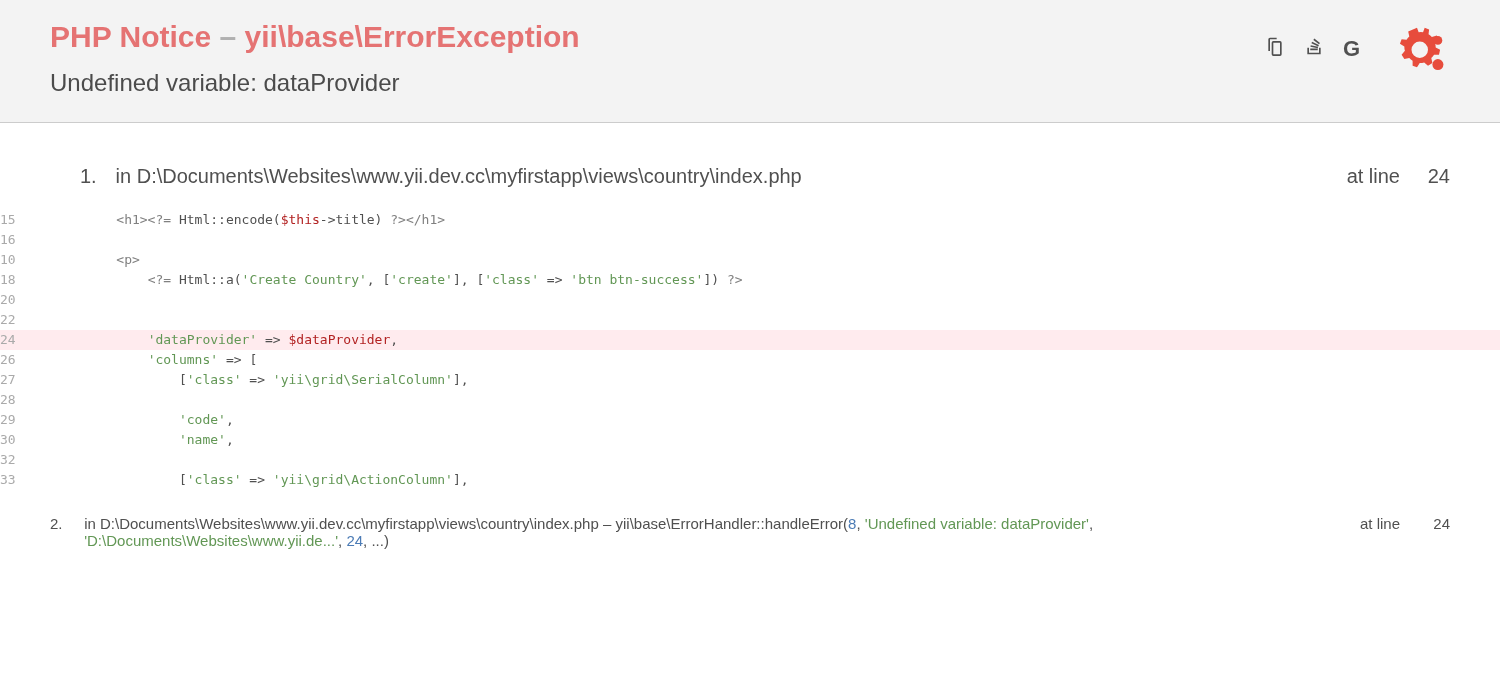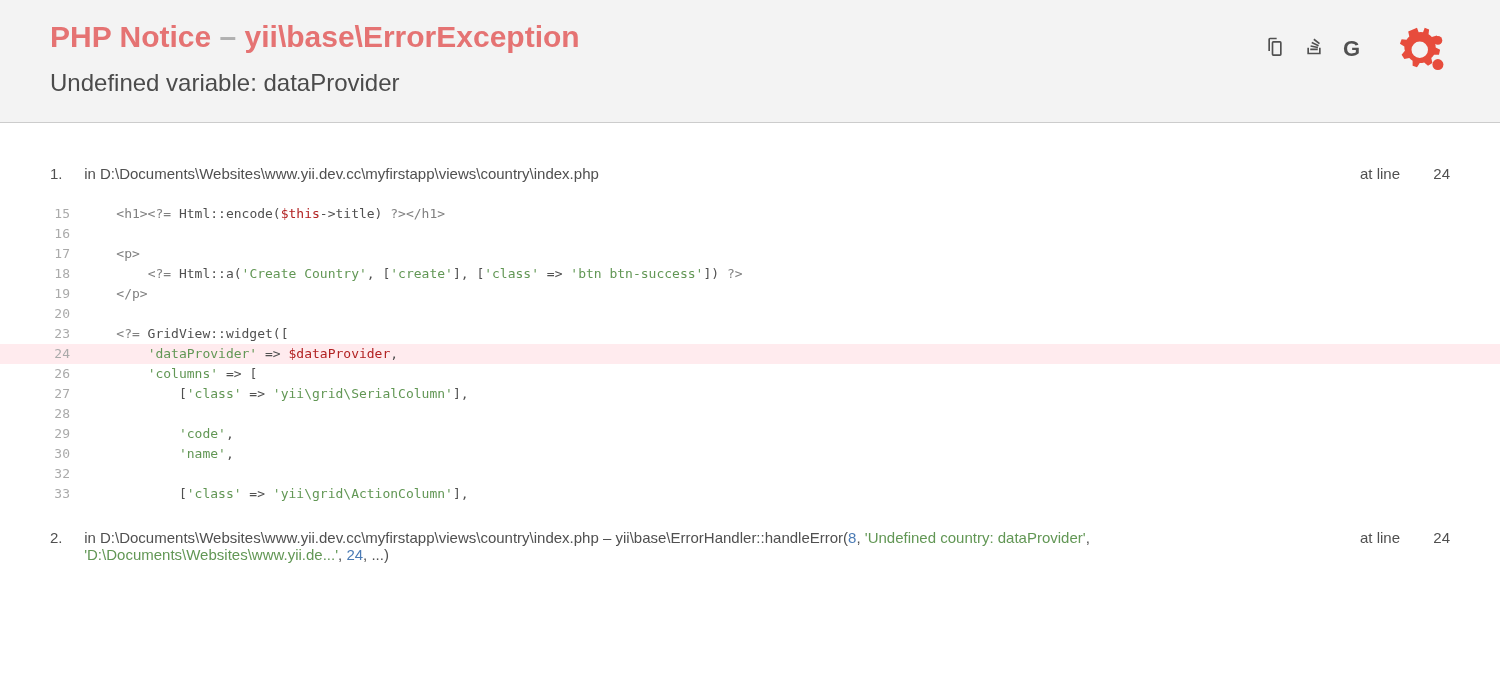--- a/index.html
+++ b/index.html
@@ -8,27 +8,27 @@
 h1 .dash{color:#b0b0b0}
 h1 .exc{color:#e57373}
 h2{font-size:24px;font-weight:normal;color:#4b4b4b;margin:0}
 .top-icons{position:absolute;top:35px;right:50px}
 .top-icons span{margin-left:15px;font-size:22px;color:#505050;cursor:pointer;display:inline-block;vertical-align:middle}
 .gears{position:absolute;top:25px;right:50px}
 .gears svg{width:55px;height:55px}
 .top-icons{right:140px}
 .call-stack{margin-top:30px}
 .call-stack-item{padding:0}
-.item-header{padding:12px 50px;font-size:15px;color:#505050;position:relative}
+.item-header{padding:12px 80px;font-size:20px;color:#505050;position:relative}
 .item-header .num{display:inline-block;width:30px}
 .item-header .at-line{position:absolute;right:100px;top:12px;color:#505050}
 .item-header .lineno{position:absolute;right:50px;top:12px;color:#505050}
 .code-wrap{margin:10px 0 25px 0}
 .line{display:flex;font-family:Consolas,Monaco,monospace;font-size:13px;line-height:20px}
-.line .ln{width:70px;text-align:right;color:#aaa;padding-right:15px;flex-shrink:0}
+.line .ln{width:70px;color:#aaa;padding-right:15px;flex-shrink:0}
 .line .code{white-space:pre;color:#505050;flex:1}
 .line.error{background:#ffebee}
 .line.error .ln{background:#ffebee}
 .str{color:#629755}
 .var{color:#b22222}
 .kw{color:#808080}
 .cmt{color:#999;font-style:italic}
 .item2{padding:0 50px;font-size:15px;color:#505050;position:relative}
 .item2 .num{display:inline-block;width:30px;vertical-align:top}
 .item2 .txt{display:inline-block;width:calc(100% - 220px);vertical-align:top}
@@ -81,38 +81,34 @@
     <div class="code-wrap" id="code-wrap">
         <div class="line">
           <div class="ln">15</div>
           <div class="code">    <span class="kw">&lt;h1&gt;&lt;?=</span> Html::encode(<span class="var">$this</span>-&gt;title) <span class="kw">?&gt;&lt;/h1&gt;</span></div>
         </div>
         <div class="line">
           <div class="ln">16</div>
           <div class="code"></div>
         </div>
         <div class="line">
-          <div class="ln">17</div>
+          <div class="ln">10</div>
           <div class="code">    <span class="kw">&lt;p&gt;</span></div>
         </div>
         <div class="line">
           <div class="ln">18</div>
           <div class="code">        <span class="kw">&lt;?=</span> Html::a(<span class="str">'Create Country'</span>, [<span class="str">'create'</span>], [<span class="str">'class'</span> =&gt; <span class="str">'btn btn-success'</span>]) <span class="kw">?&gt;</span></div>
         </div>
         <div class="line">
-          <div class="ln">19</div>
-          <div class="code">    <span class="kw">&lt;/p&gt;</span></div>
-        </div>
-        <div class="line">
           <div class="ln">20</div>
           <div class="code"></div>
         </div>
         <div class="line">
-          <div class="ln">23</div>
-          <div class="code">    <span class="kw">&lt;?=</span> GridView::widget([</div>
+          <div class="ln">22</div>
+          <div class="code"></div>
         </div>
         <div class="line error">
           <div class="ln">24</div>
           <div class="code">        <span class="str">'dataProvider'</span> =&gt; <span class="var">$dataProvider</span>,</div>
         </div>
         <div class="line">
           <div class="ln">26</div>
           <div class="code">        <span class="str">'columns'</span> =&gt; [</div>
         </div>
         <div class="line">
@@ -138,19 +134,19 @@
         <div class="line">
           <div class="ln">33</div>
           <div class="code">            [<span class="str">'class'</span> =&gt; <span class="str">'yii\grid\ActionColumn'</span>],</div>
         </div>
       </div>
   </div>
 
   <div class="item2">
     <span class="num">2.</span>
     <span class="txt">
-      <span>in D:\Documents\Websites\www.yii.dev.cc\myfirstapp\views\country\index.php – yii\base\ErrorHandler::handleError(</span><span class="nb">8</span><span>, </span><span class="g">'Undefined country: dataProvider'</span><span>, </span><span class="g">'D:\Documents\Websites\www.yii.de...'</span><span>, </span><span class="nb">24</span><span>, ...)</span>
+      <span>in D:\Documents\Websites\www.yii.dev.cc\myfirstapp\views\country\index.php – yii\base\ErrorHandler::handleError(</span><span class="nb">8</span><span>, </span><span class="g">'Undefined variable: dataProvider'</span><span>, </span><span class="g">'D:\Documents\Websites\www.yii.de...'</span><span>, </span><span class="nb">24</span><span>, ...)</span>
     </span>
     <span class="at-line">at line</span>
     <span class="lineno">24</span>
   </div>
 
 </div>
 
 </body></html>

